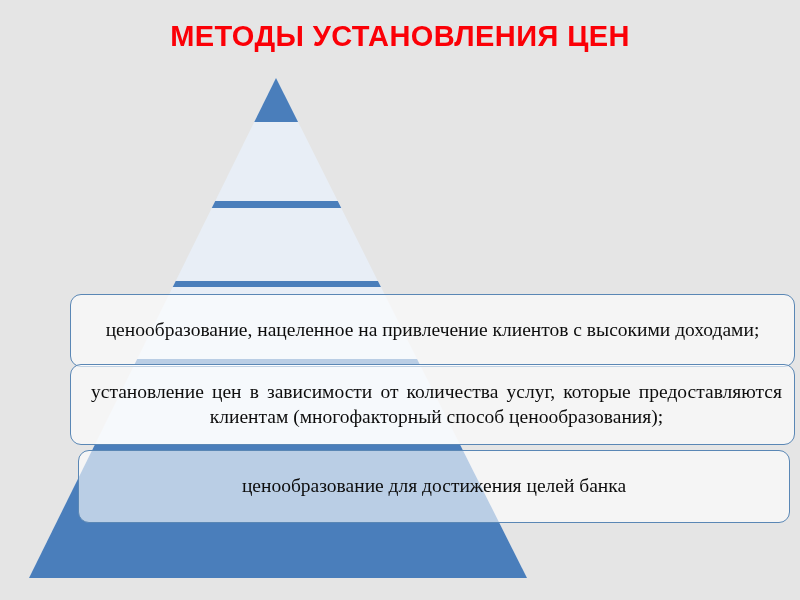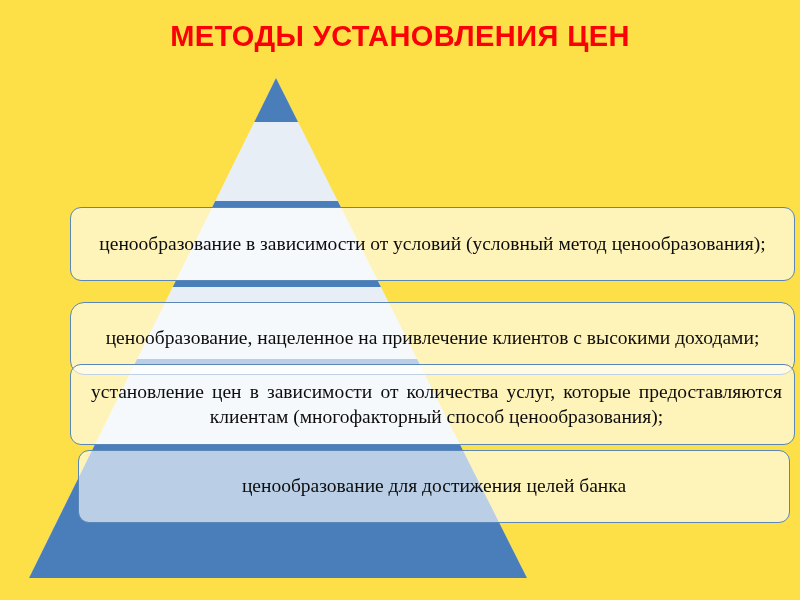--- a/index.html
+++ b/index.html
@@ -15,21 +15,21 @@
     overflow: hidden;
     position: relative;
   }
 
   #slide {
     position: absolute;
     left: 0;
     top: 0;
     width: 800px;
     height: 600px;
-    background: #fde047;
+    background: #e5e5e5;
     overflow: hidden;
   }
 
   
   #title {
     position: absolute;
     left: 0;
     top: 20px;
     width: 800px;
     text-align: center;
@@ -71,21 +71,21 @@
     text-align: center;
   }
   .tbox .txt.justify {
     text-align: justify;
     text-align-last: center;
   }
 
   
   #box1 { left: 70px;  top: 122px; width: 723px; height: 79px; }
   #box2 { left: 70px;  top: 207px; width: 725px; height: 74px; }
-  #box3 { left: 70px;  top: 302px; width: 725px; height: 73px; border-radius: 14px; }
+  #box3 { left: 70px;  top: 294px; width: 725px; height: 73px; }
   #box4 { left: 70px;  top: 364px; width: 725px; height: 81px; padding-left: 20px; }
   #box5 { left: 78px;  top: 450px; width: 712px; height: 73px; }
 
   #box5 .txt { text-align: center; }
 </style>
 </head>
 <body>
 
 <div id="slide">
 
@@ -106,23 +106,20 @@
       <rect x="0" y="450" width="800" height="150" fill="#4a7ebb"></rect>
 
       <rect x="0" y="201" width="800" height="7" fill="#4a7ebb"></rect>
       <rect x="0" y="281" width="800" height="6" fill="#4a7ebb"></rect>
       <rect x="0" y="359" width="800" height="6" fill="#4a7ebb"></rect>
       <rect x="0" y="445" width="800" height="6" fill="#4a7ebb"></rect>
     </g>
   </svg>
 
 
-  <div class="tbox" id="box2">
-    <div class="txt">ценообразование в зависимости от условий (условный метод ценообразования);</div>
-  </div>
 
   <div class="tbox" id="box3">
     <div class="txt">ценообразование, нацеленное на привлечение клиентов с высокими доходами;</div>
   </div>
 
   <div class="tbox" id="box4">
     <div class="txt justify">установление цен   в   зависимости от   количества услуг, которые    предоставляются   клиентам (многофакторный способ ценообразования);</div>
   </div>
 
   <div class="tbox" id="box5">

